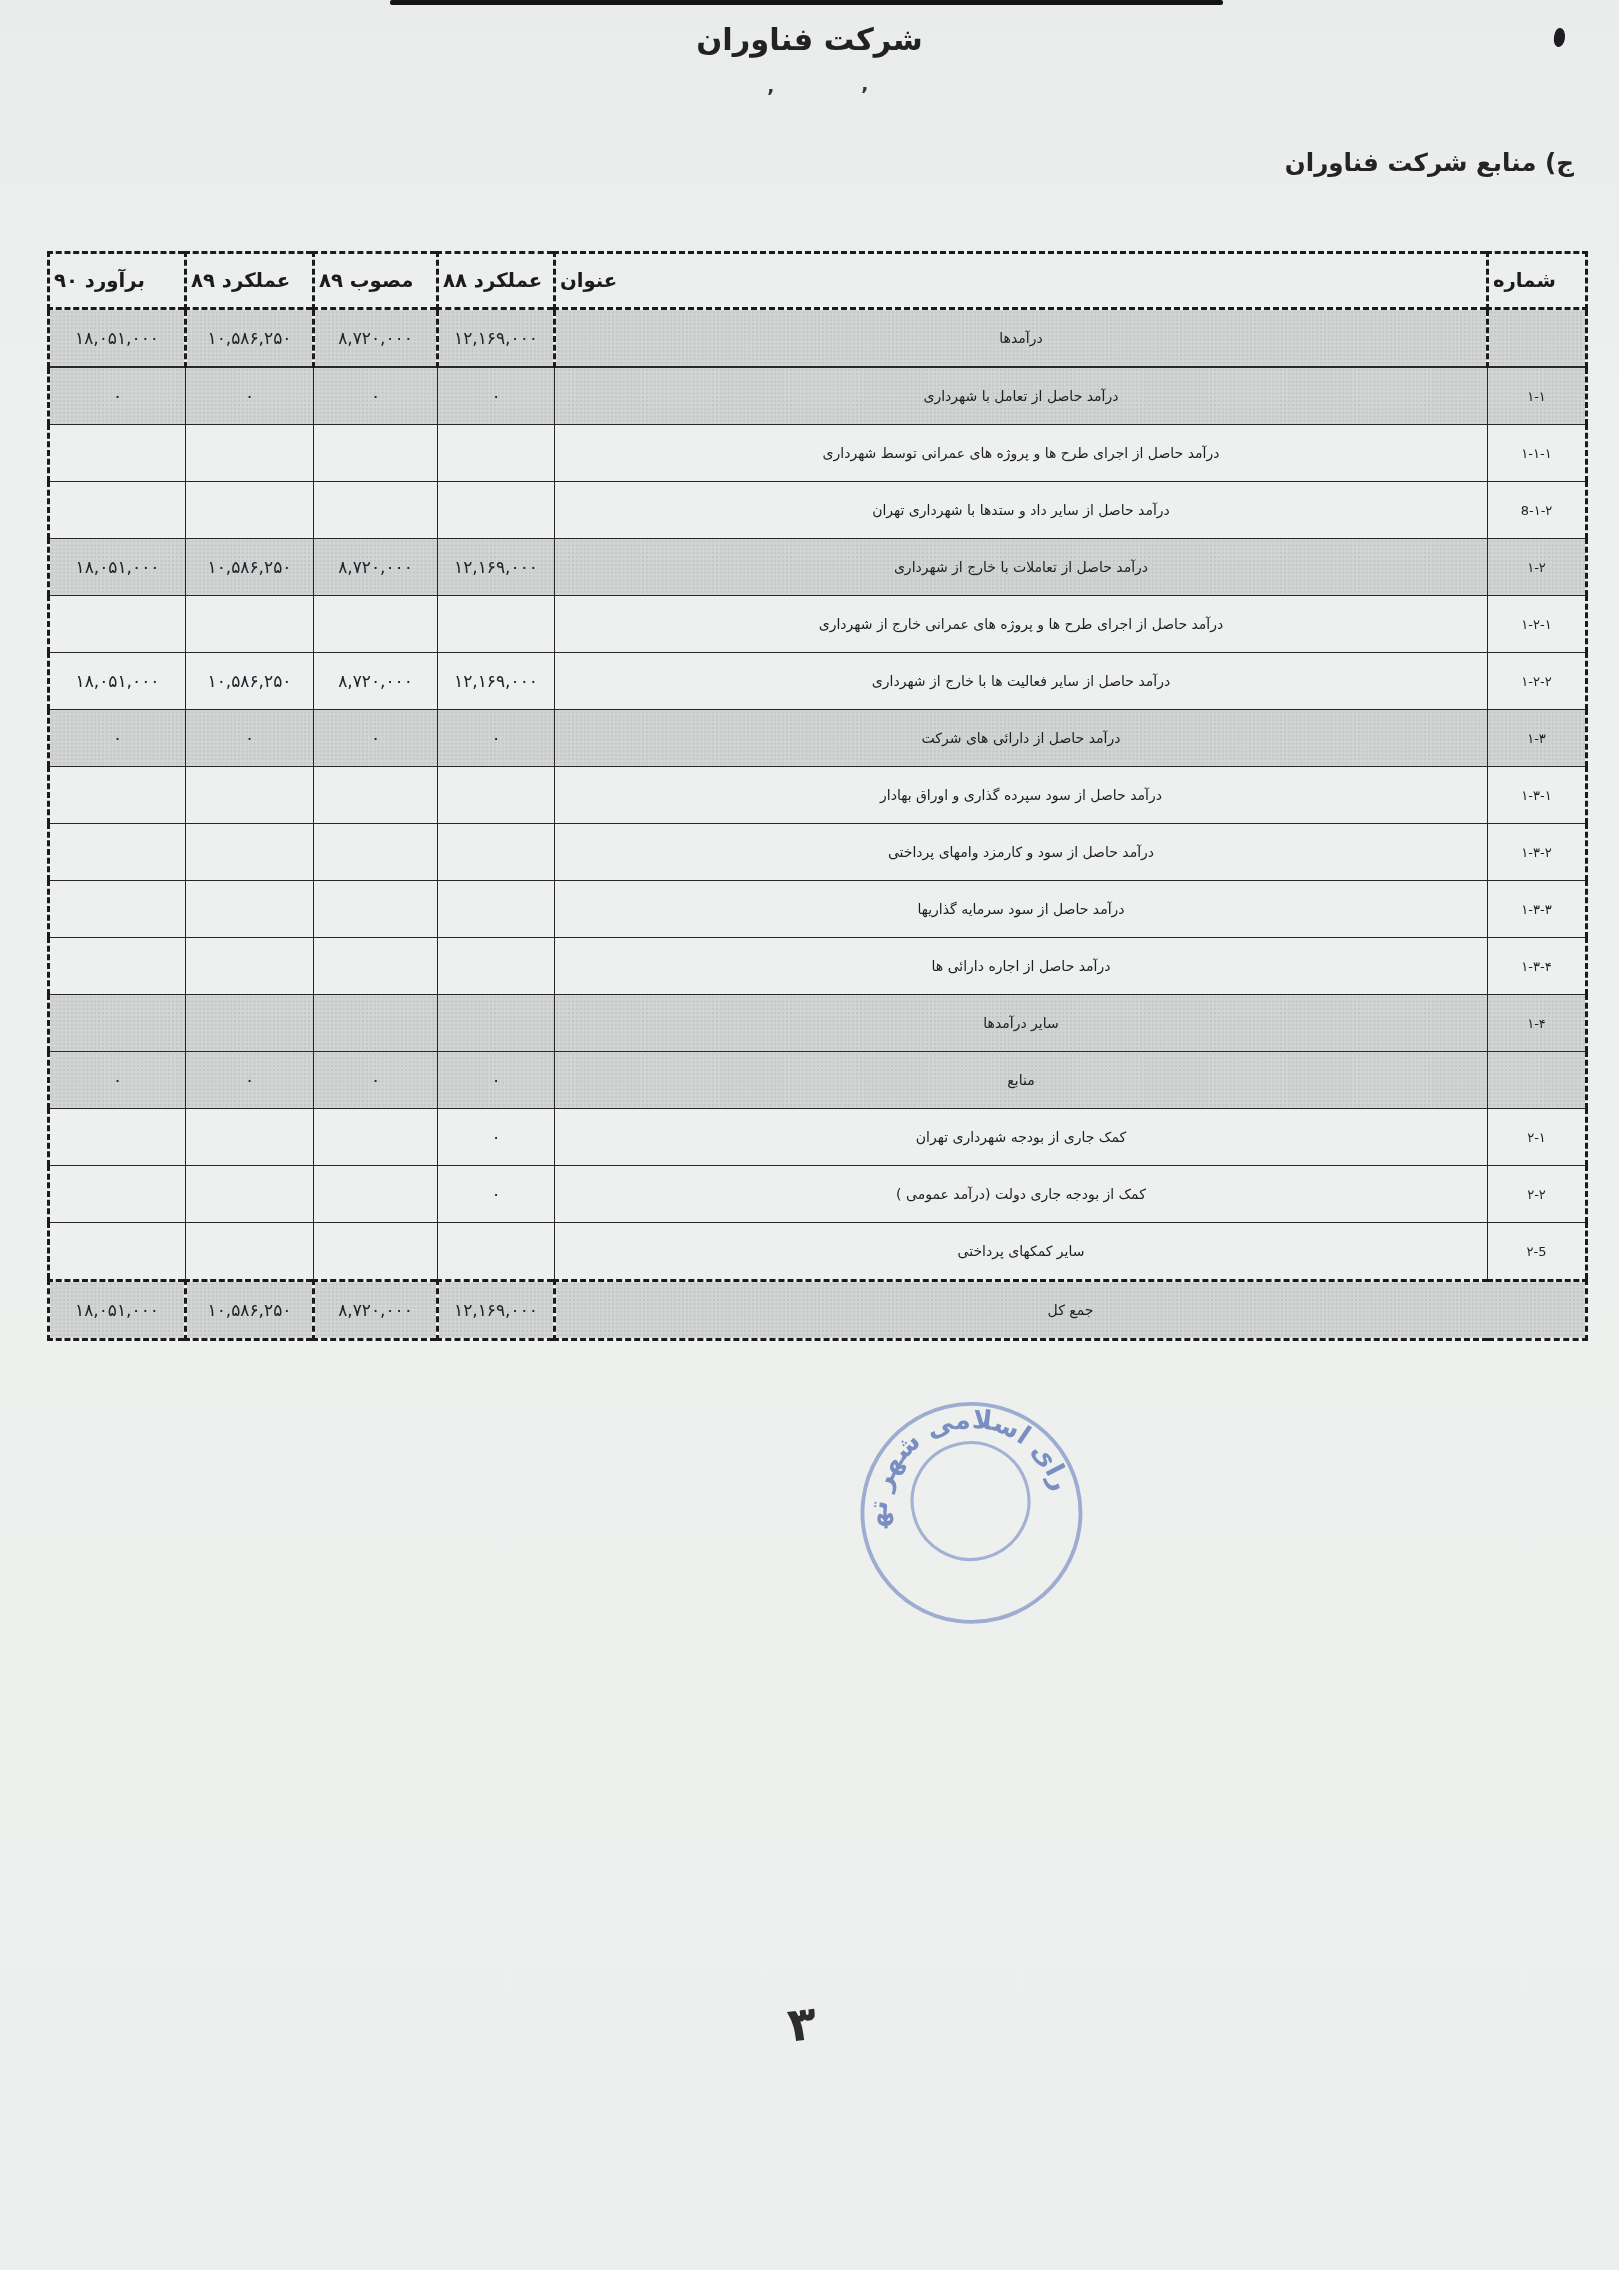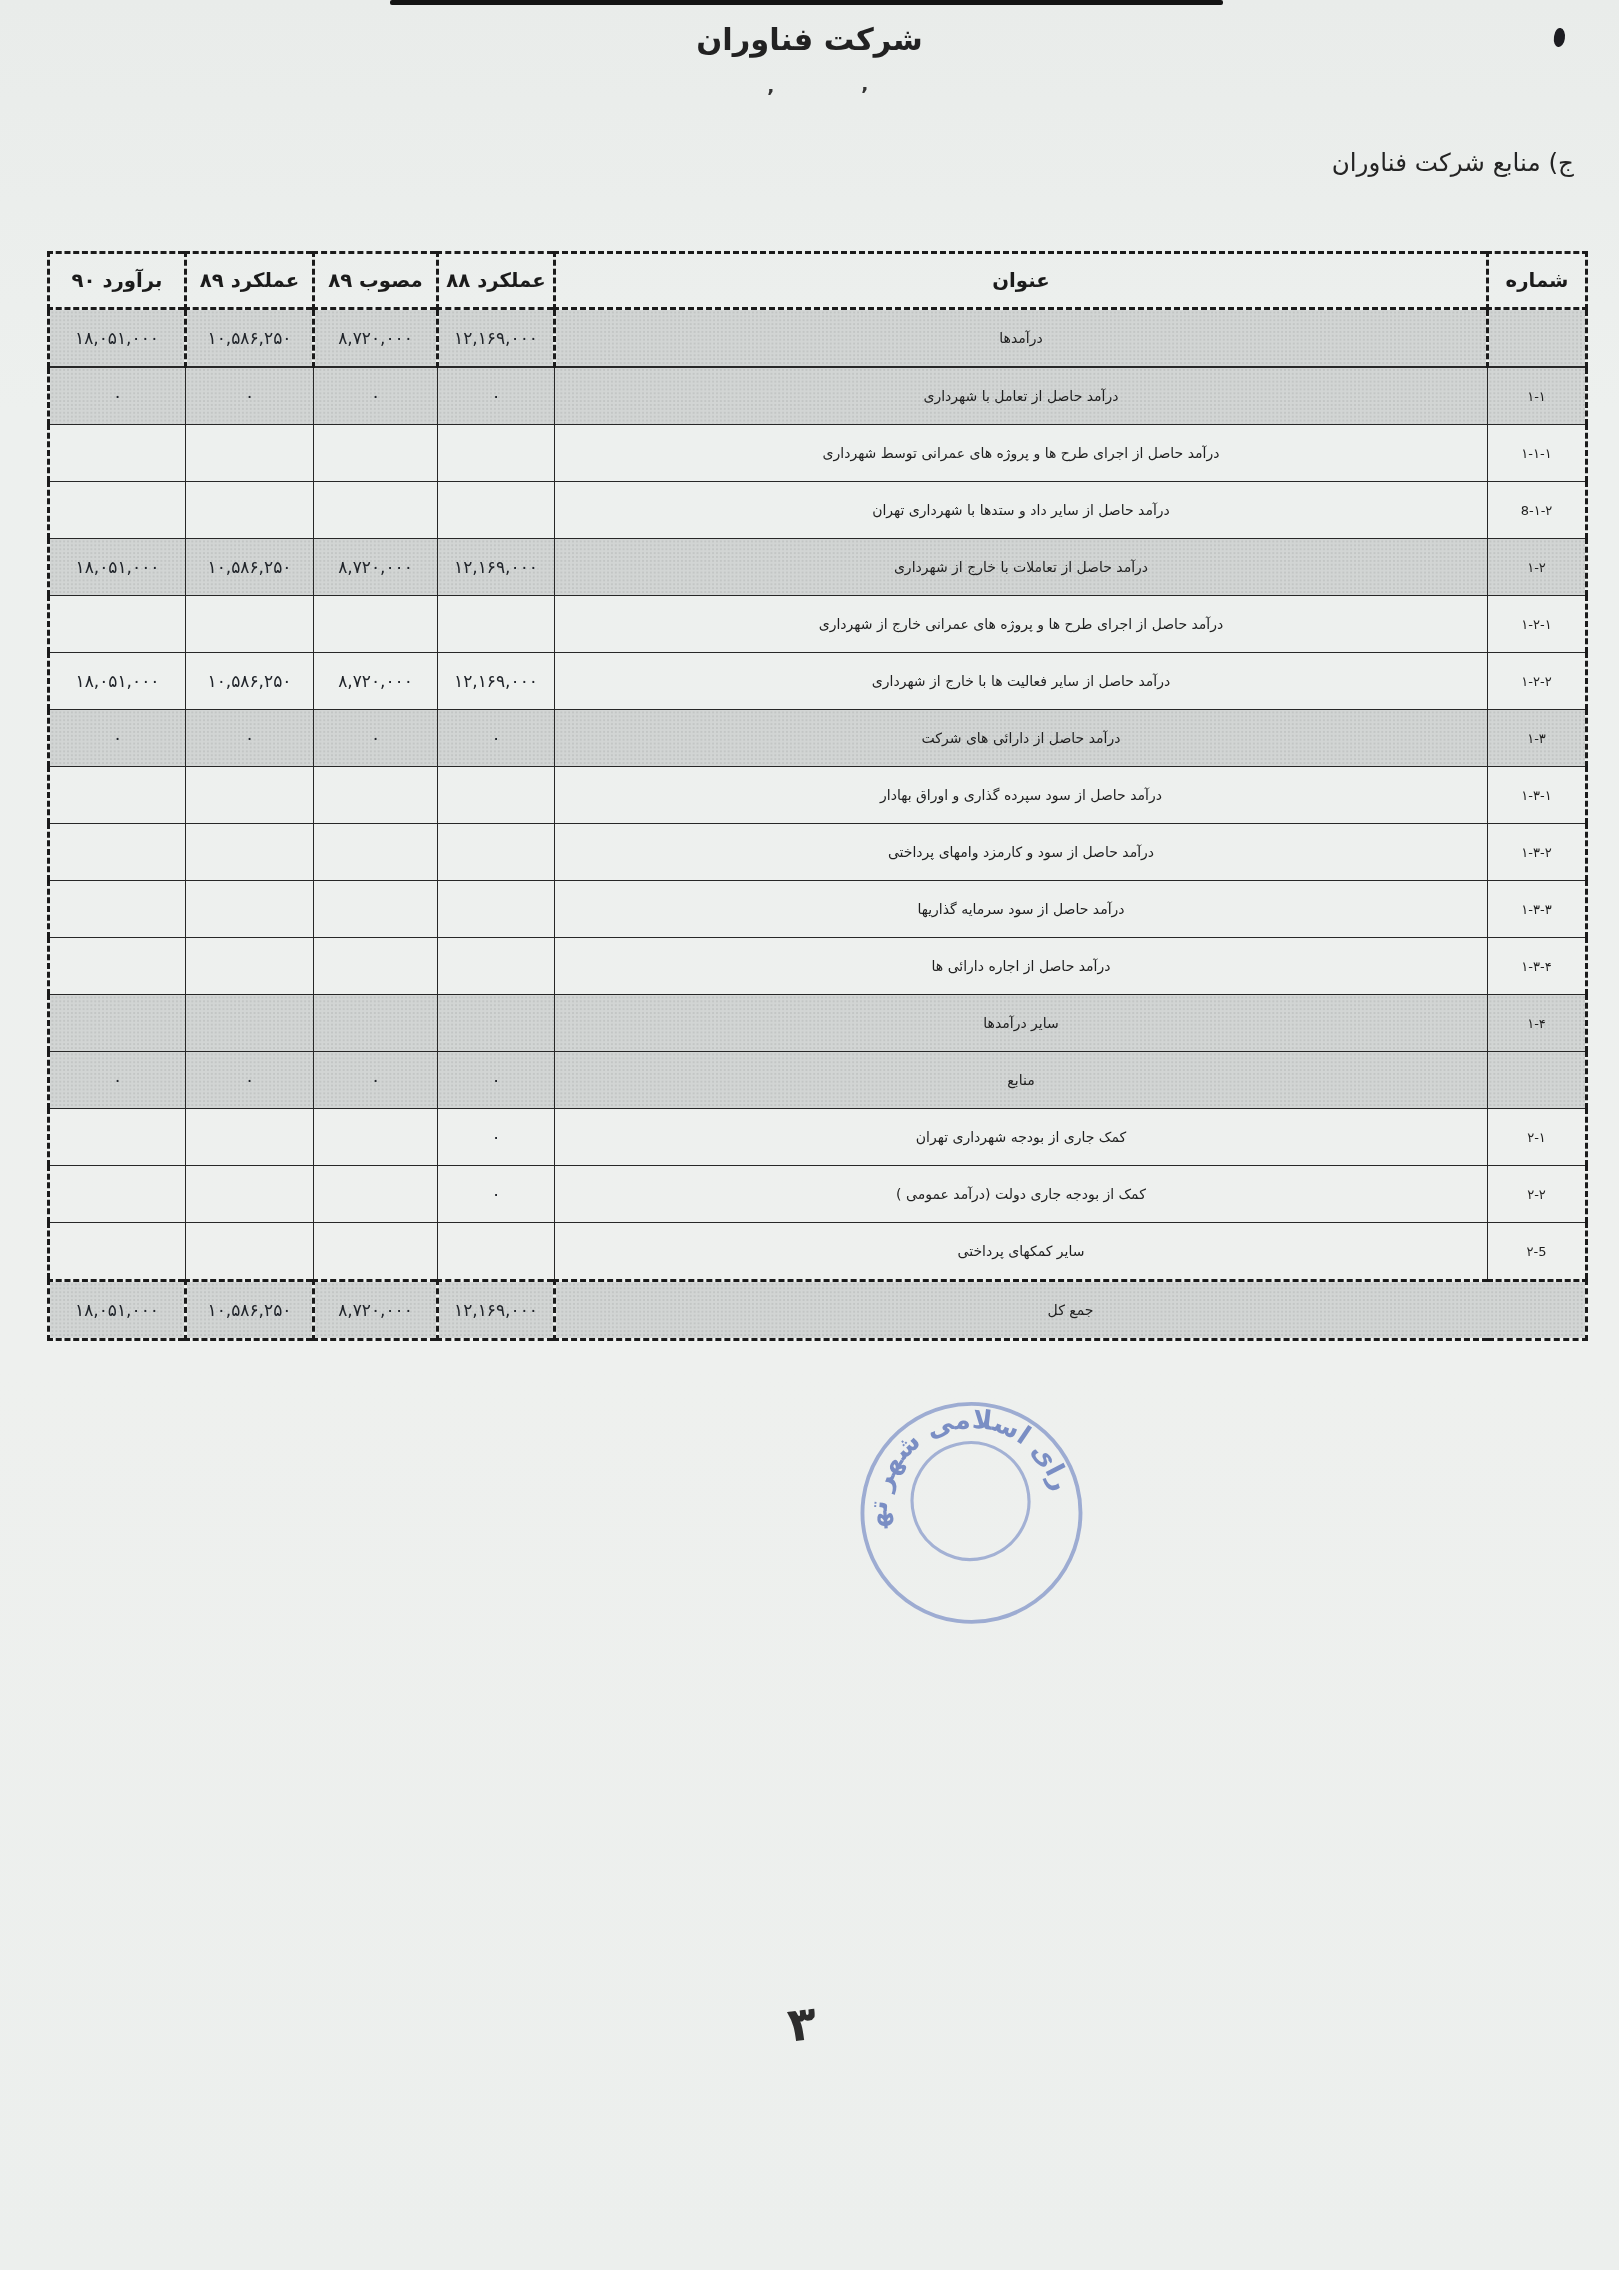--- a/index.html
+++ b/index.html
@@ -26,31 +26,31 @@
     text-align:center;font-size:30.5px;font-weight:bold;color:#222;
     letter-spacing:1px;
   }
   .title-mark{
     position:absolute;font-size:19.7px;font-weight:bold;color:#333;
   }
   .title-mark.m1{top:85px;left:767px;}
   .title-mark.m2{top:83px;left:861px;}
   .section-label{
     position:absolute;top:148px;right:45px;
-    font-size:24.6px;font-weight:400;color:#242424;
+    font-size:24.6px;font-weight:700;color:#242424;
   }
   table.budget{
     position:absolute;left:47px;top:251px;width:1539px;
     border-collapse:collapse;table-layout:fixed;direction:rtl;
     border:3px dashed #1b1b1b;
   }
   table.budget th{
     height:53px;border:3px dashed #1b1b1b;
     font-size:19.7px;font-weight:bold;color:#1b1b1b;
-    background:transparent;text-align:center;padding:0 3.9px;
+    background:transparent;text-align:left;padding:0 3.9px;
   }
   table.budget td{
     height:56px;border:1.6px solid #272727;
     text-align:center;vertical-align:middle;padding:0 5.9px;
     overflow:hidden;white-space:nowrap;
   }
   tr.shaded td{
     background-color:#d2d5d4;
     background-image:radial-gradient(#c3c6c5 0.8px, transparent 0.9px);
     background-size:3.9px 3.9px;

